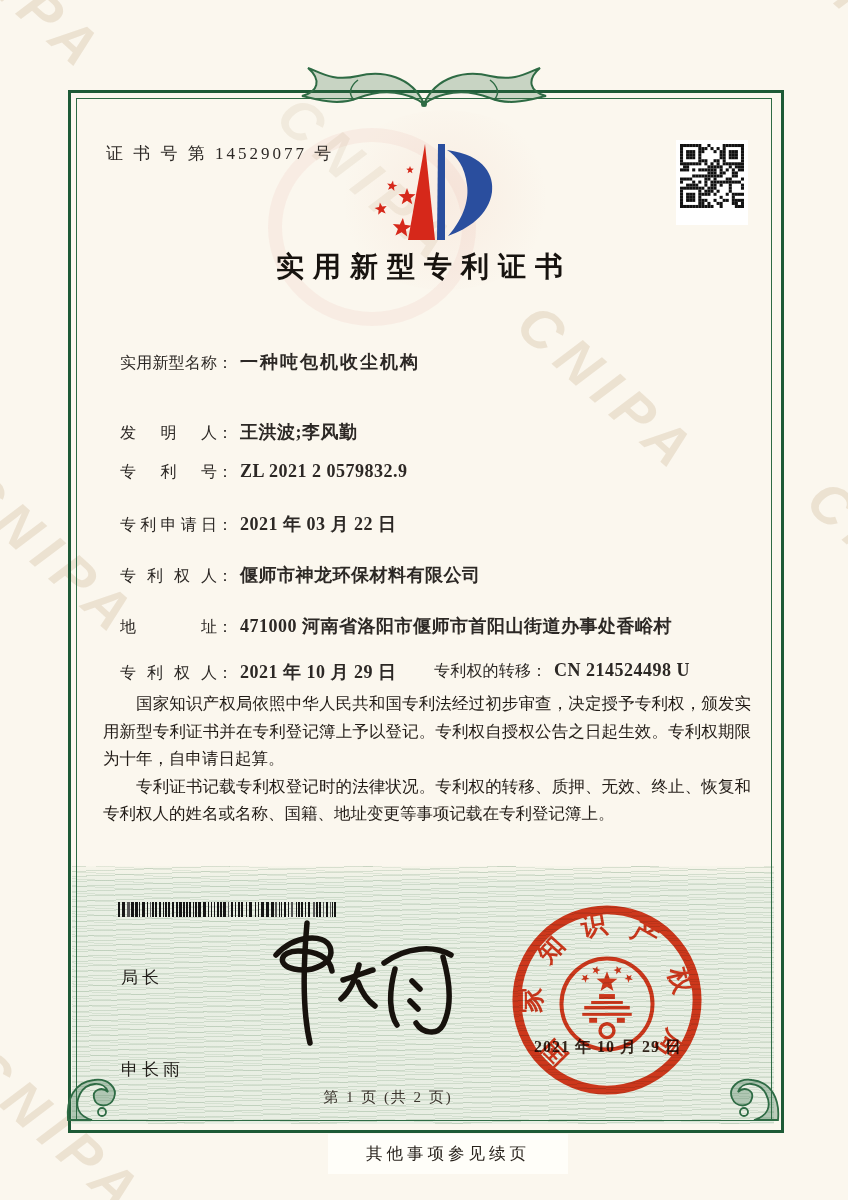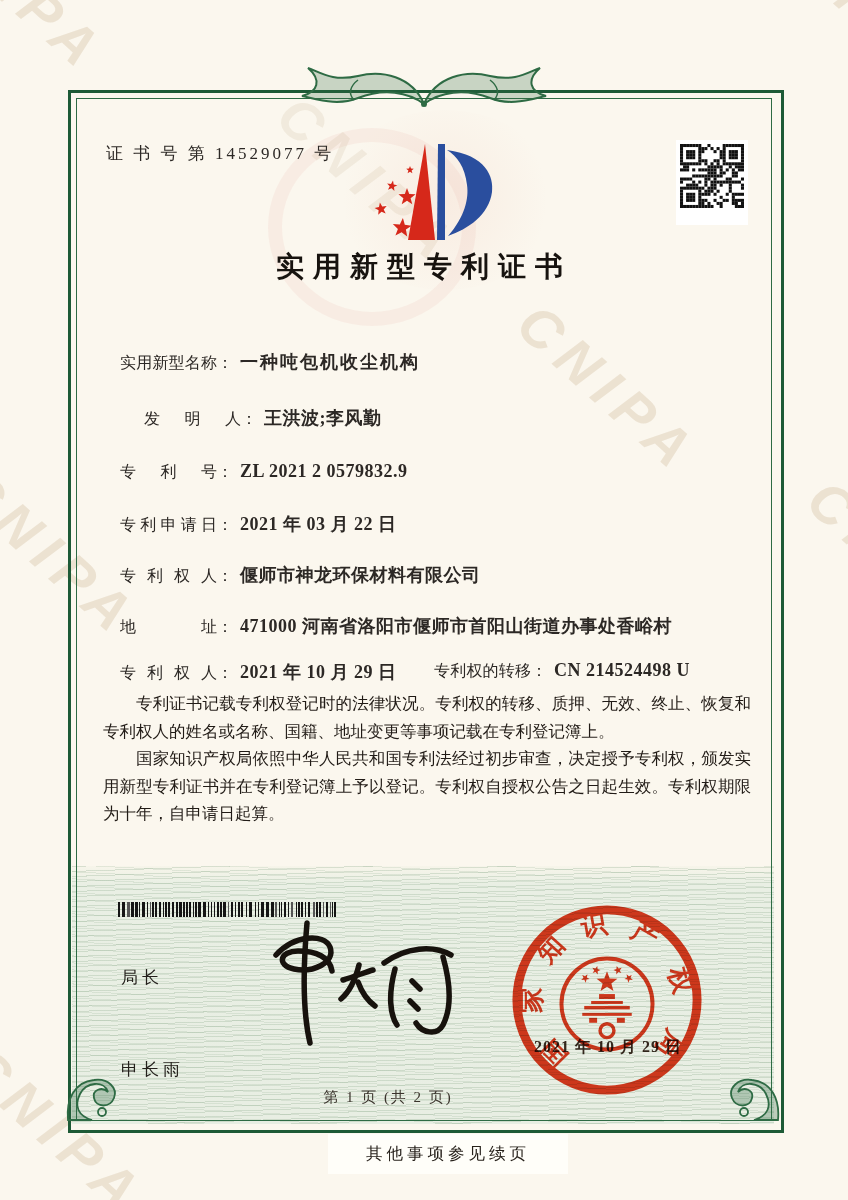--- a/index.html
+++ b/index.html
@@ -356,21 +356,21 @@
         <polygon points="59.0,58.0 61.2,63.9 67.6,64.2 62.6,68.2 64.3,74.3 59.0,70.8 53.7,74.3 55.4,68.2 50.4,64.2 56.8,63.9"></polygon>
         <polygon points="54.9,88.0 56.8,94.8 63.7,95.8 57.9,99.6 59.2,106.6 53.6,102.2 47.4,105.5 49.9,98.9 44.8,94.1 51.8,94.4"></polygon>
       </g>
   </svg>
 
   <div class="abs title">实用新型专利证书</div>
 
   <div class="frow" style="top:350px;">
     <span class="flabel">实用新型名称</span><span class="fcolon">：</span><span class="fval" style="letter-spacing:2px;">一种吨包机收尘机构</span>
   </div>
-  <div class="frow" style="top:406px;margin-left:24px;">
+  <div class="frow" style="top:420px;">
     <span class="flabel">发明人</span><span class="fcolon">：</span><span class="fval">王洪波;李风勤</span>
   </div>
   <div class="frow" style="top:461px;">
     <span class="flabel">专利号</span><span class="fcolon">：</span><span class="fval">ZL 2021 2 0579832.9</span>
   </div>
   <div class="frow" style="top:512px;">
     <span class="flabel">专利申请日</span><span class="fcolon">：</span><span class="fval">2021 年 03 月 22 日</span>
   </div>
   <div class="frow" style="top:563px;">
     <span class="flabel">专利权人</span><span class="fcolon">：</span><span class="fval">偃师市神龙环保材料有限公司</span>
@@ -380,22 +380,22 @@
   </div>
 
   <div class="frow" style="top:660px;">
     <span class="flabel">专利权人</span><span class="fcolon">：</span><span class="fval">2021 年 10 月 29 日</span>
   </div>
   <div class="frow" style="top:660px;left:434px;">
     <span class="flabel">专利权的转移</span><span class="fcolon">：</span><span class="fval">CN 214524498 U</span>
   </div>
 
   <div class="abs body-text">
+    <p>国家知识产权局依照中华人民共和国专利法经过初步审查，决定授予专利权，颁发实用新型专利证书并在专利登记簿上予以登记。专利权自授权公告之日起生效。专利权期限为十年，自申请日起算。</p>
     <p>专利证书记载专利权登记时的法律状况。专利权的转移、质押、无效、终止、恢复和专利权人的姓名或名称、国籍、地址变更等事项记载在专利登记簿上。</p>
-    <p>国家知识产权局依照中华人民共和国专利法经过初步审查，决定授予专利权，颁发实用新型专利证书并在专利登记簿上予以登记。专利权自授权公告之日起生效。专利权期限为十年，自申请日起算。</p>
   </div>
 
   <svg class="abs barcode" id="barcode" viewBox="0 0 222 15" preserveAspectRatio="none">
       <rect x="0" y="0" width="2" height="15" fill="#151515"></rect>
       <rect x="4" y="0" width="3" height="15" fill="#151515"></rect>
       <rect x="9" y="0" width="3" height="15" fill="#555"></rect>
       <rect x="13" y="0" width="3" height="15" fill="#151515"></rect>
       <rect x="17" y="0" width="3" height="15" fill="#151515"></rect>
       <rect x="21" y="0" width="1" height="15" fill="#151515"></rect>
       <rect x="24" y="0" width="3" height="15" fill="#151515"></rect>

